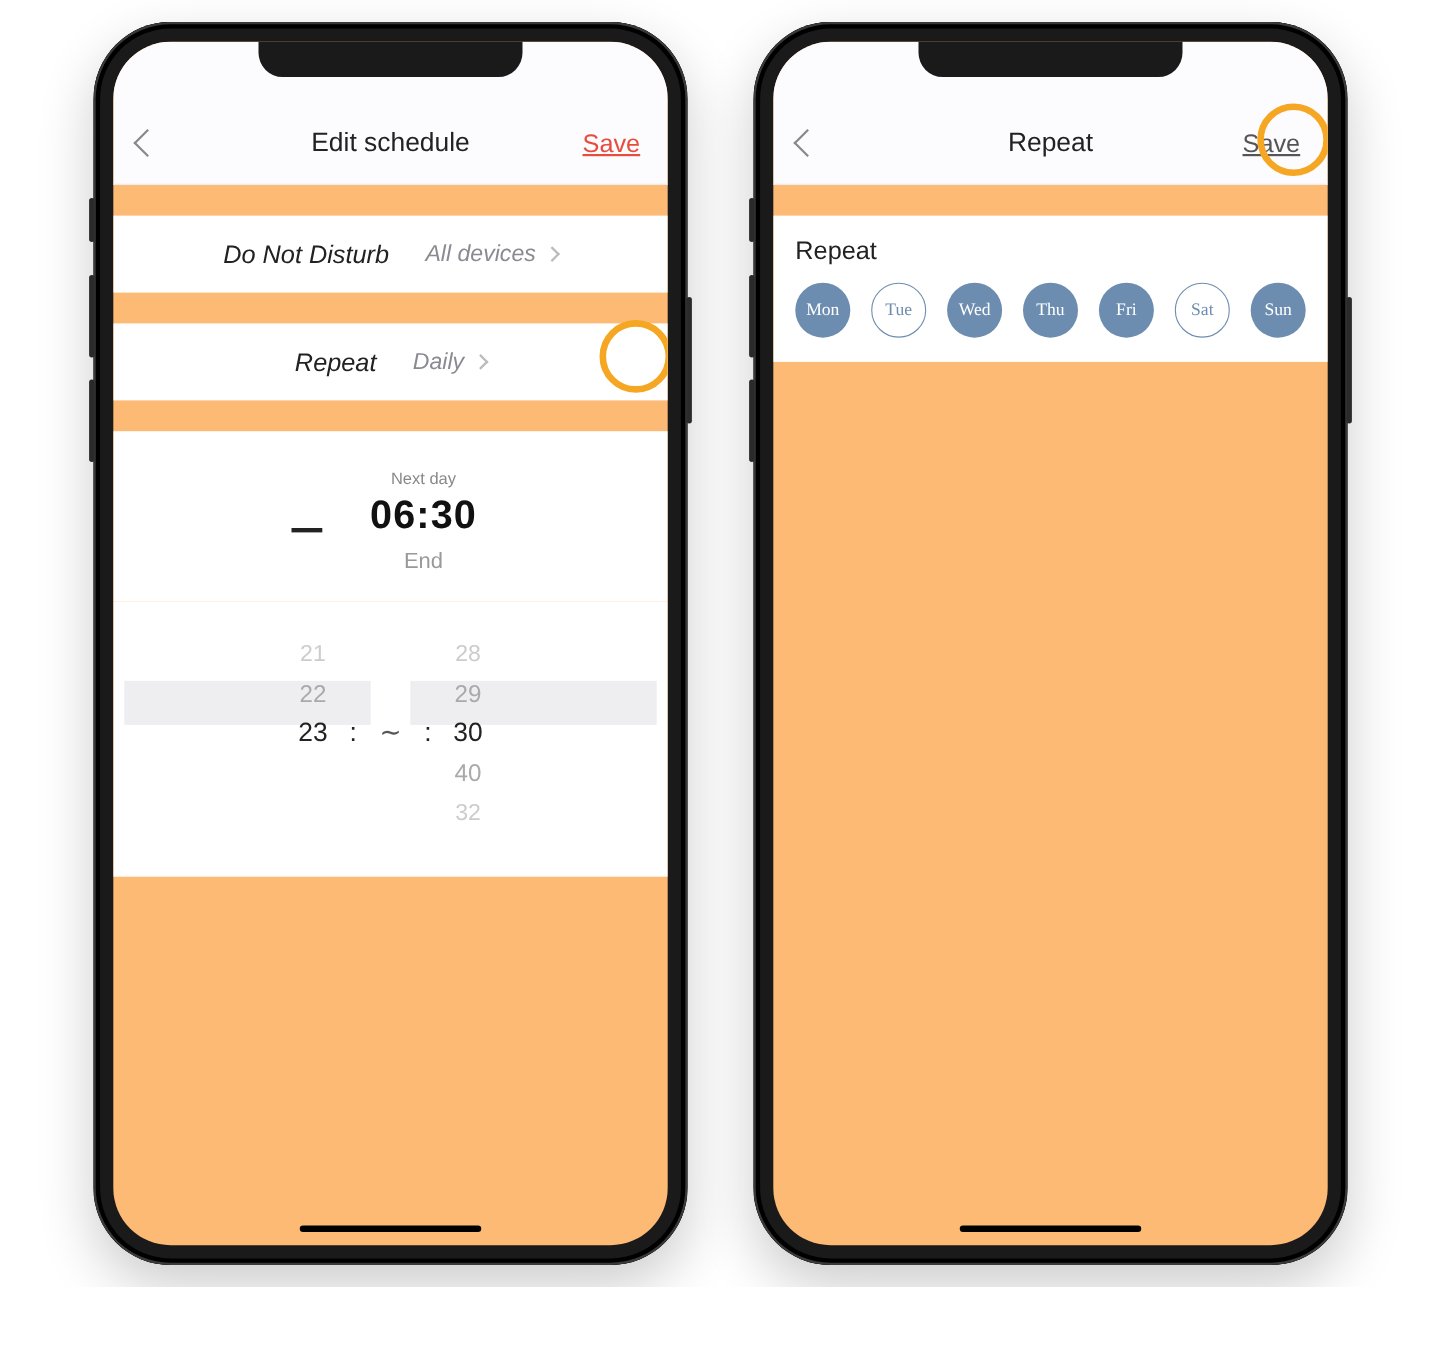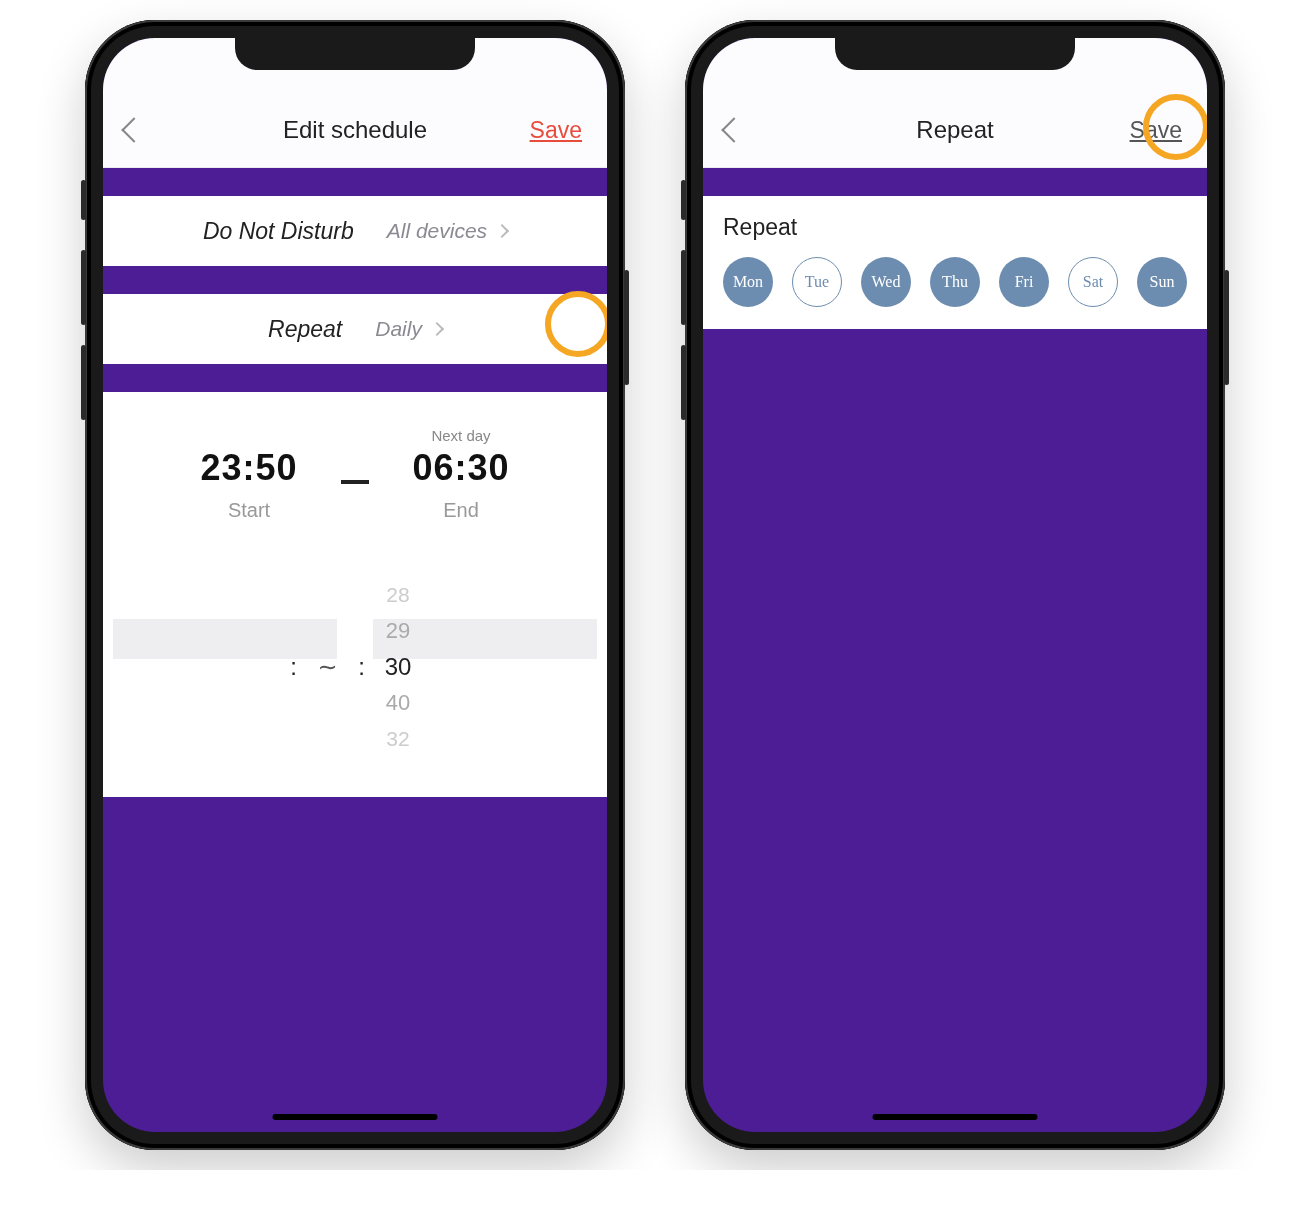--- a/index.html
+++ b/index.html
@@ -37,21 +37,21 @@
       background: #2a2a2a;
       border-radius: 3px;
     }
     .side-btn.left1 { left: -4px; top: 160px; width: 5px; height: 40px; }
     .side-btn.left2 { left: -4px; top: 230px; width: 5px; height: 75px; }
     .side-btn.left3 { left: -4px; top: 325px; width: 5px; height: 75px; }
     .side-btn.right1 { right: -4px; top: 250px; width: 5px; height: 115px; }
     .screen {
       width: 100%;
       height: 100%;
-      background: #4c1d95;
+      background: #fdba74;
       border-radius: 52px;
       overflow: hidden;
       position: relative;
     }
     .home-indicator {
       position: absolute;
       bottom: 12px;
       left: 50%;
       transform: translateX(-50%);
       width: 165px;
@@ -289,41 +289,43 @@
       <div class="row-label">Repeat</div>
       <div class="row-value">
         <span>Daily</span>
         <span class="chev"></span>
       </div>
       <div class="highlight-circle" style="width:66px;height:66px;right:-4px;top:-3px;"></div>
     </div>
 
     <div class="time-display">
       <div class="time-row">
-        <div class="time-block">
-          <div class="next-day"></div>
-          <div class="big-time">23:50</div>
-          <div class="time-label">Start</div>
-        </div>
         <div class="dash"></div>
         <div class="time-block">
           <div class="next-day">Next day</div>
           <div class="big-time">06:30</div>
           <div class="time-label">End</div>
         </div>
       </div>
     </div>
 
     <div class="picker">
       <div class="picker-highlight">
         <div class="hl-half"></div>
         <div class="hl-gap"></div>
         <div class="hl-half"></div>
       </div>
       <div class="picker-cols">
+        <div class="picker-col">
+          <div class="picker-item faded2">21</div>
+          <div class="picker-item faded1">22</div>
+          <div class="picker-item">23</div>
+          <div class="picker-item faded1"></div>
+          <div class="picker-item faded2"></div>
+        </div>
         <div class="colon">:</div>
         <div class="tilde">∼</div>
         <div class="colon">:</div>
         <div class="picker-col">
           <div class="picker-item faded2">28</div>
           <div class="picker-item faded1">29</div>
           <div class="picker-item">30</div>
           <div class="picker-item faded1">40</div>
           <div class="picker-item faded2">32</div>
         </div>

